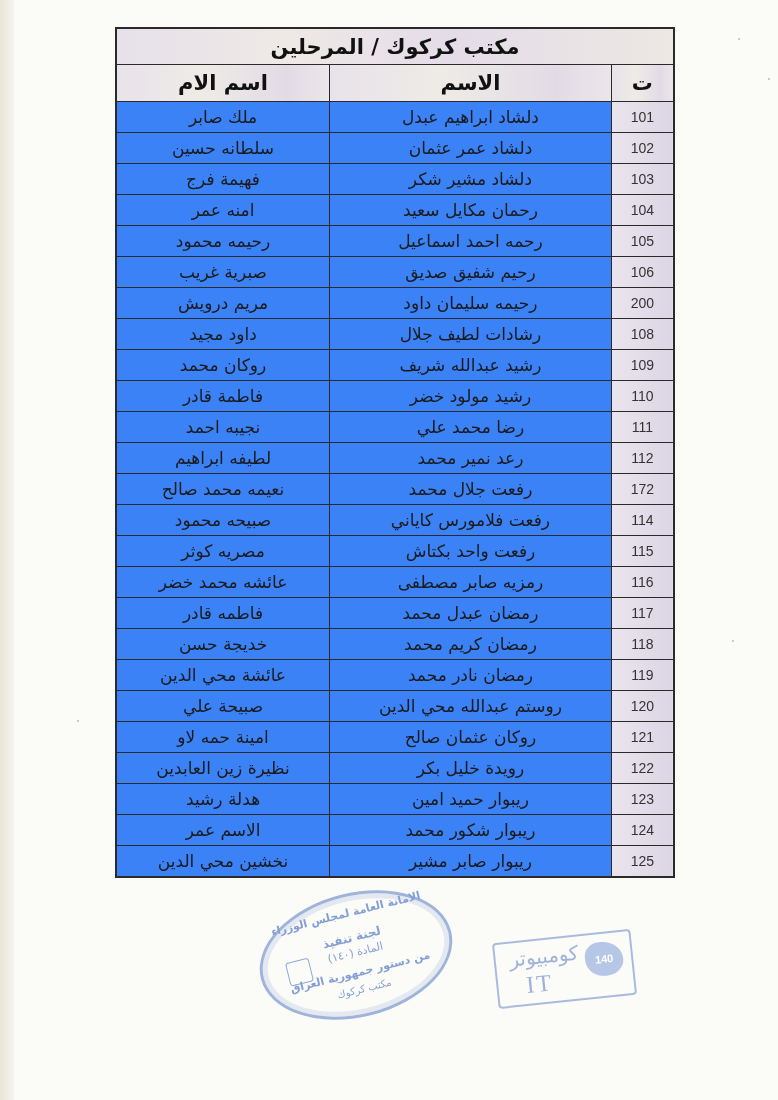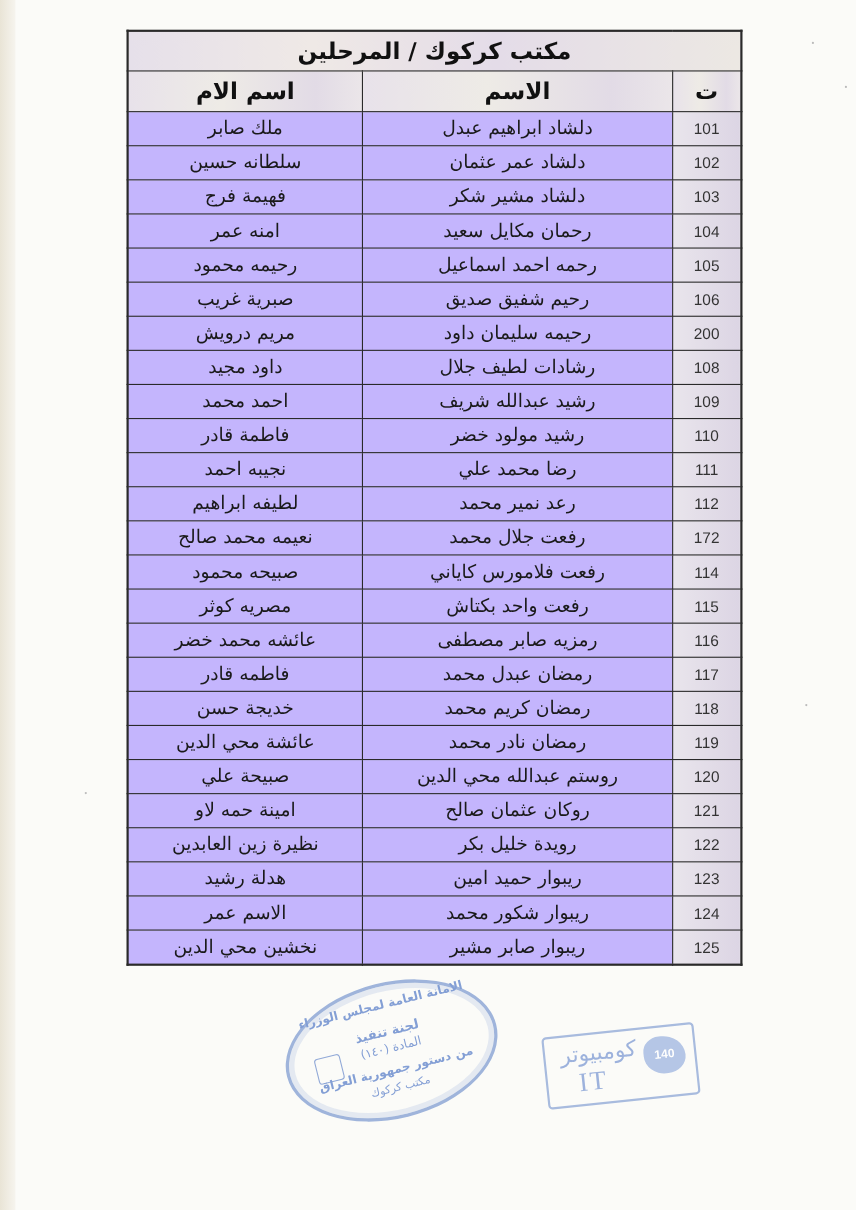--- a/index.html
+++ b/index.html
@@ -31,21 +31,21 @@
   }
   .col-num { width:66px; }
   .col-name { width:308px; }
   .col-mother { width:232px; }
   .data-row td { height:30px; font-size:17px; color:#1a1a1a; }
   .data-row td.num {
     font-family:"Liberation Sans", sans-serif; font-size:14px; color:#333;
     background:linear-gradient(90deg,#e9e5ec,#dcd5e4);
     direction:ltr;
   }
-  .data-row td.name, .data-row td.mother { background:#c4b5fd; }
+  .data-row td.name, .data-row td.mother { background:#3b82f6; }
 
   .stamp-round {
     position:absolute; left:258px; top:893px; width:190px; height:118px;
     border:3px solid #8fa8d6; border-radius:50%;
     transform:rotate(-14deg); color:#6f8fcf; opacity:.85;
     box-shadow:inset 0 0 0 5px rgba(143,168,214,.25);
     font-size:11px; text-align:center; direction:rtl;
   }
   .stamp-round .arc { position:absolute; top:10px; left:0; right:0; font-size:11px; font-weight:bold; }
   .stamp-round .l1 { position:absolute; top:34px; left:30px; right:30px; font-weight:bold; font-size:12px; }
@@ -128,21 +128,21 @@
         <td class="mother">مريم درويش</td>
       </tr>
       <tr class="data-row">
         <td class="num">108</td>
         <td class="name">رشادات لطيف جلال</td>
         <td class="mother">داود مجيد</td>
       </tr>
       <tr class="data-row">
         <td class="num">109</td>
         <td class="name">رشيد عبدالله شريف</td>
-        <td class="mother">احمد محمد</td>
+        <td class="mother">روكان محمد</td>
       </tr>
       <tr class="data-row">
         <td class="num">110</td>
         <td class="name">رشيد مولود خضر</td>
         <td class="mother">فاطمة قادر</td>
       </tr>
       <tr class="data-row">
         <td class="num">111</td>
         <td class="name">رضا محمد علي</td>
         <td class="mother">نجيبه احمد</td>

